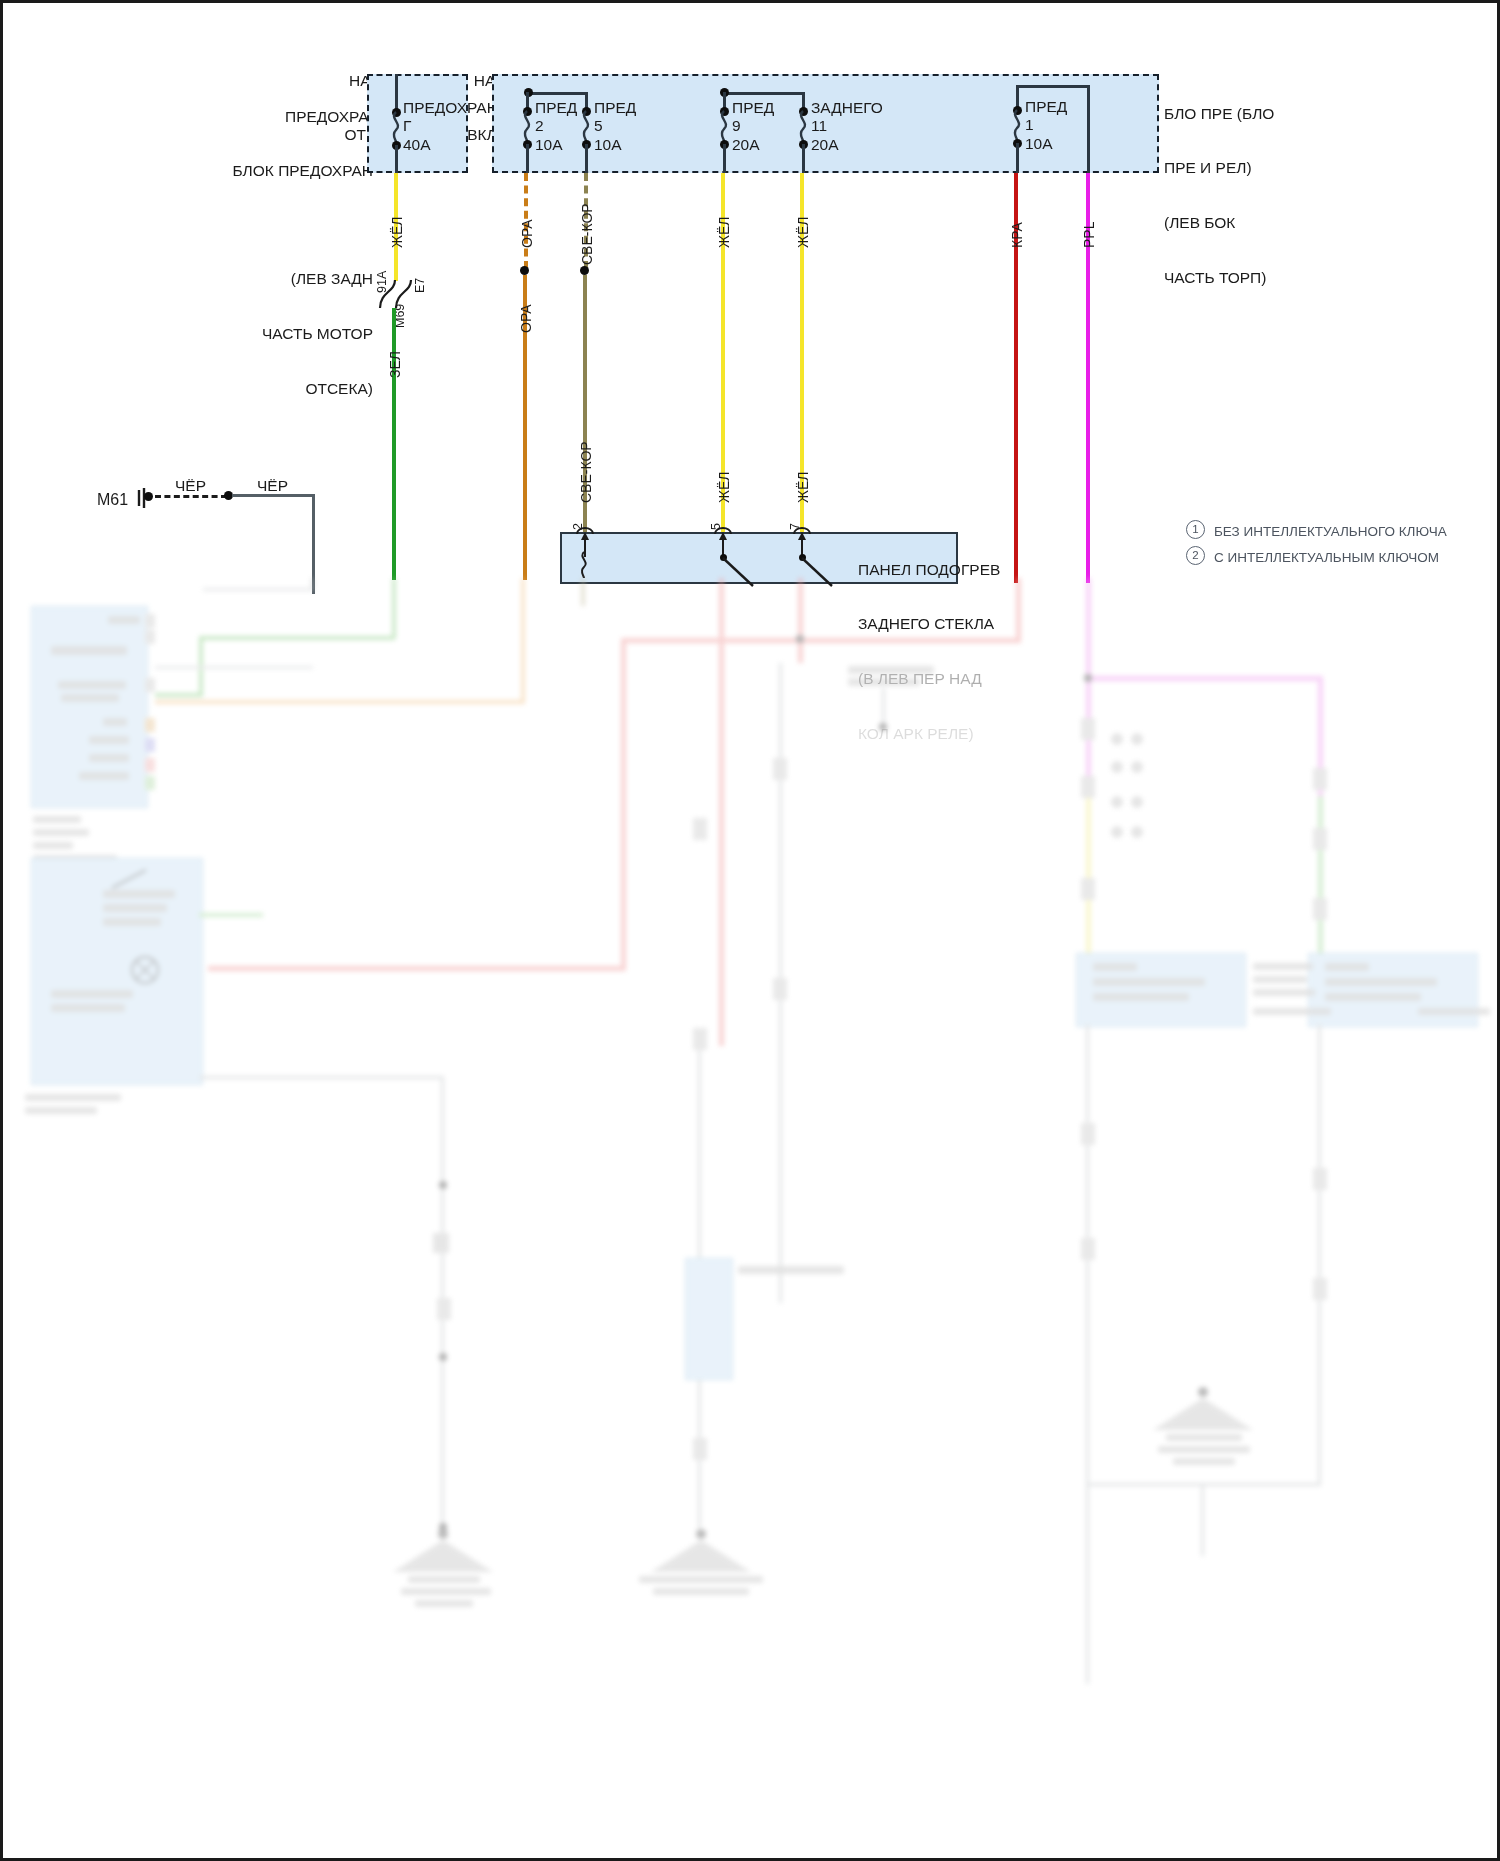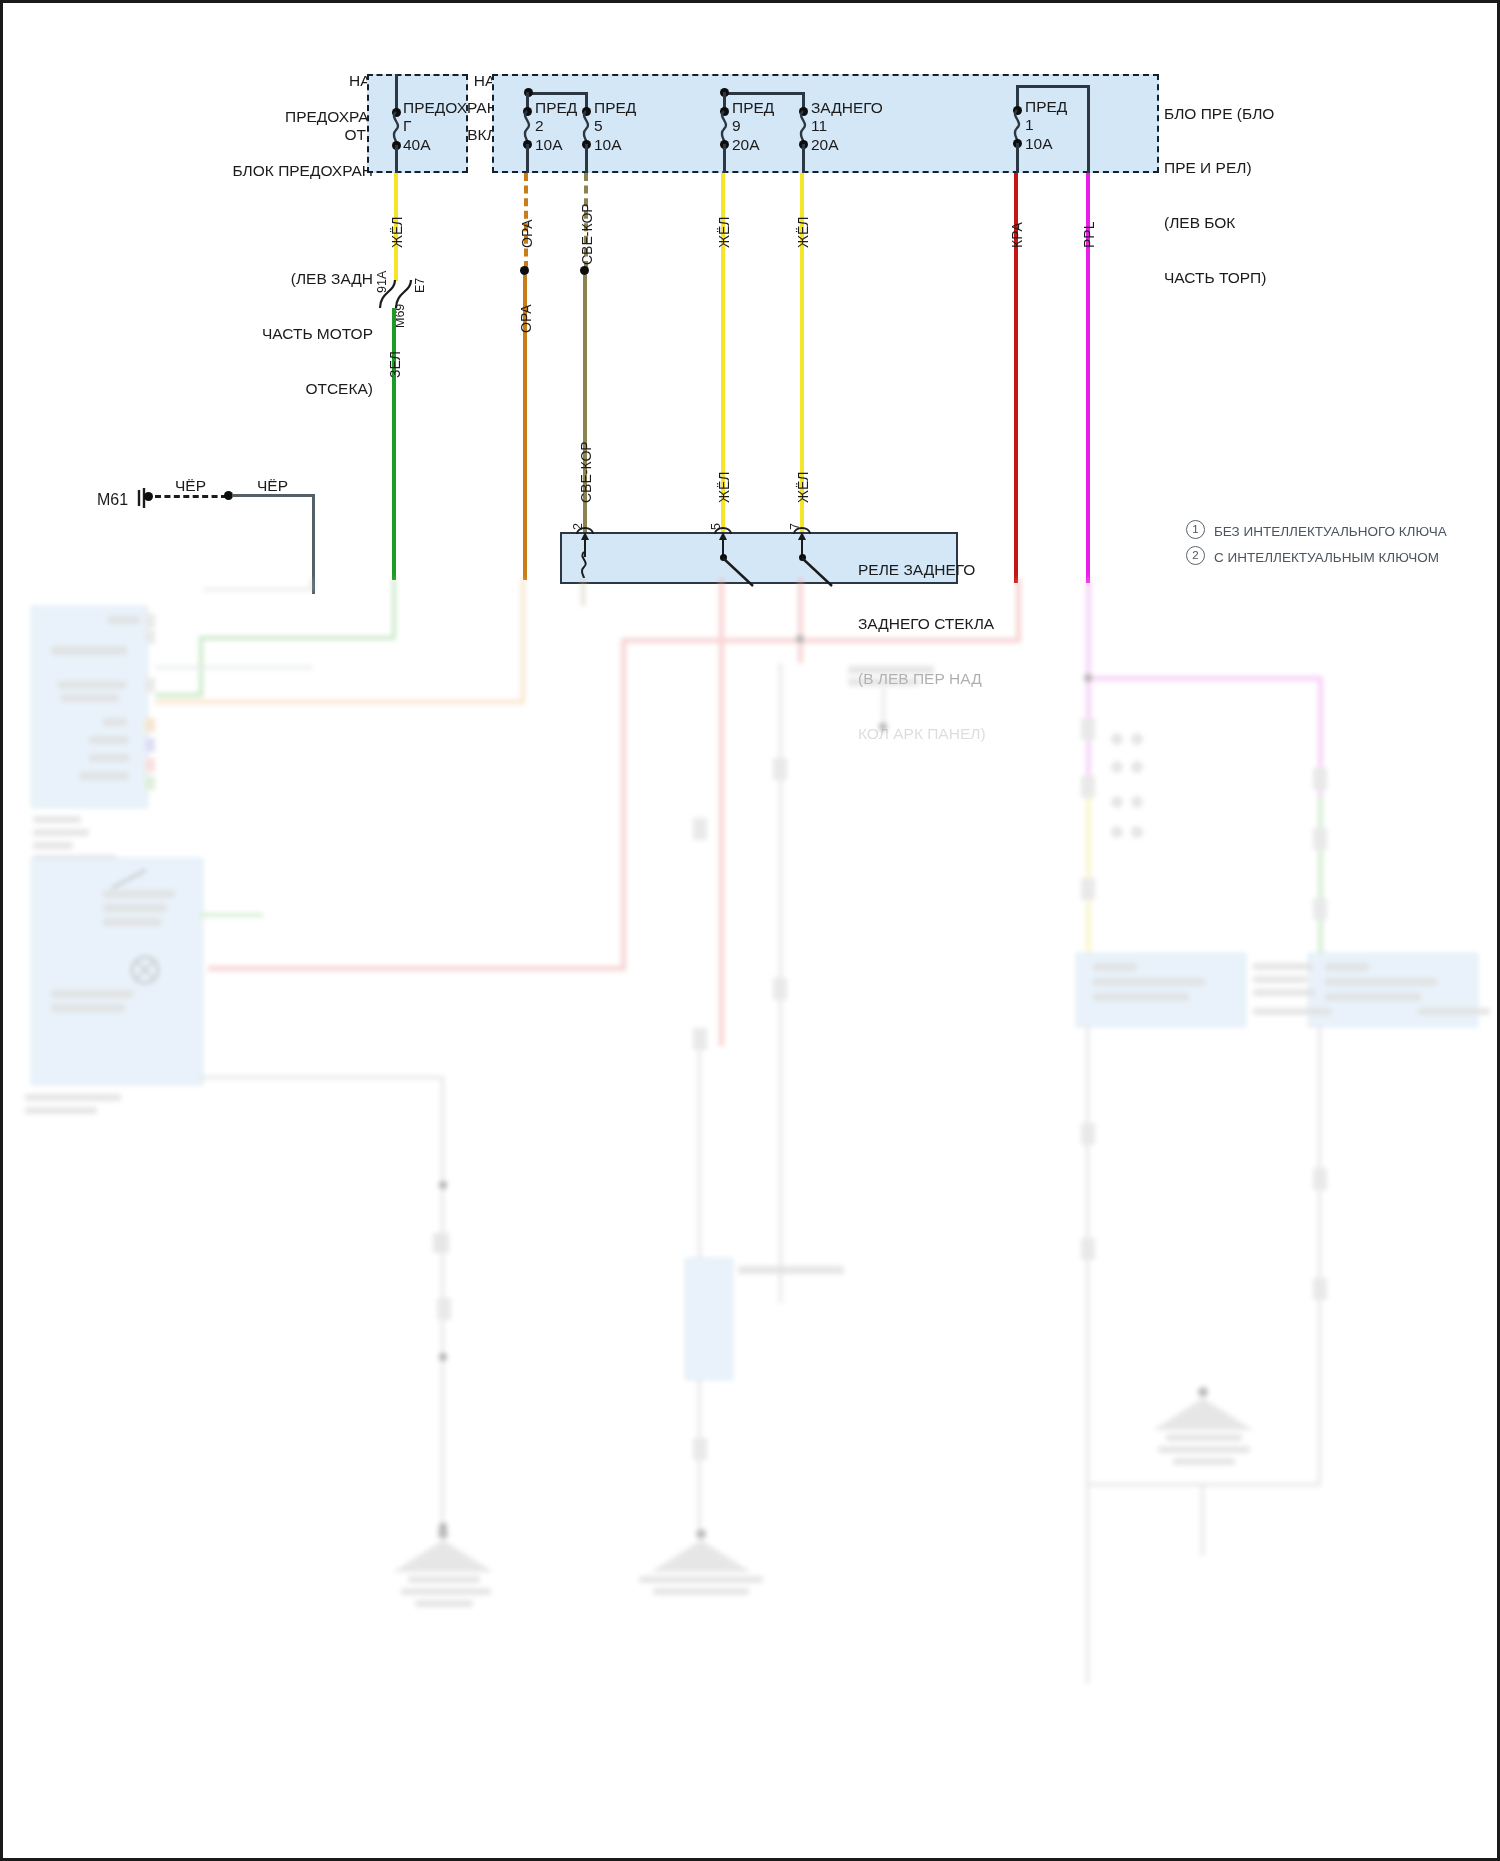--- a/index.html
+++ b/index.html
@@ -287,24 +287,24 @@
     <line x1="11" y1="33" x2="11" y2="12" stroke="#1b1b1b" stroke-width="2"></line>
     <polygon points="11,8 7,16 15,16" fill="#1b1b1b"></polygon>
   </svg>
   <div class="dotsm" style="left:796px;top:551px;"></div>
   <svg class="abs" style="left:797px;top:553px;" width="42" height="36">
     <line x1="2" y1="2" x2="32" y2="30" stroke="#1b1b1b" stroke-width="2.4"></line>
   </svg>
   <div class="vlab vlab-s" style="left:785px;top:527px;">7</div>
 
   <div class="txt t15" style="left:855px;top:521px;width:230px;">
-    <div>РЕЛЕ ЗАДНЕГО</div>
+    <div>ПАНЕЛ ПОДОГРЕВ</div>
     <div>ЗАДНЕГО СТЕКЛА</div>
     <div style="opacity:.35;">(В ЛЕВ ПЕР НАД</div>
-    <div style="opacity:.15;">КОЛ АРК ПАНЕЛ)</div>
+    <div style="opacity:.15;">КОЛ АРК РЕЛЕ)</div>
   </div>
 
   <div class="lgnum" style="left:1183px;top:517px;">1</div>
   <div class="txt t13" style="left:1211px;top:521px;color:#4c545f;text-align:right;">БЕЗ ИНТЕЛЛЕКТУАЛЬНОГО КЛЮЧА</div>
 
   <div class="lgnum" style="left:1183px;top:543px;">2</div>
   <div class="txt t13" style="left:1211px;top:547px;color:#4c545f;">С ИНТЕЛЛЕКТУАЛЬНЫМ КЛЮЧОМ</div>
 
   <div id="faded">
 

